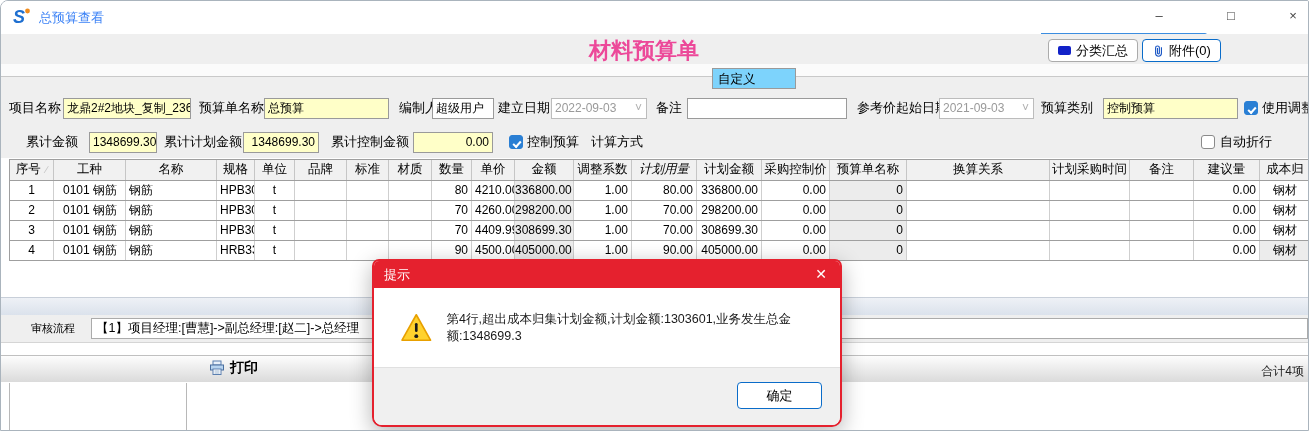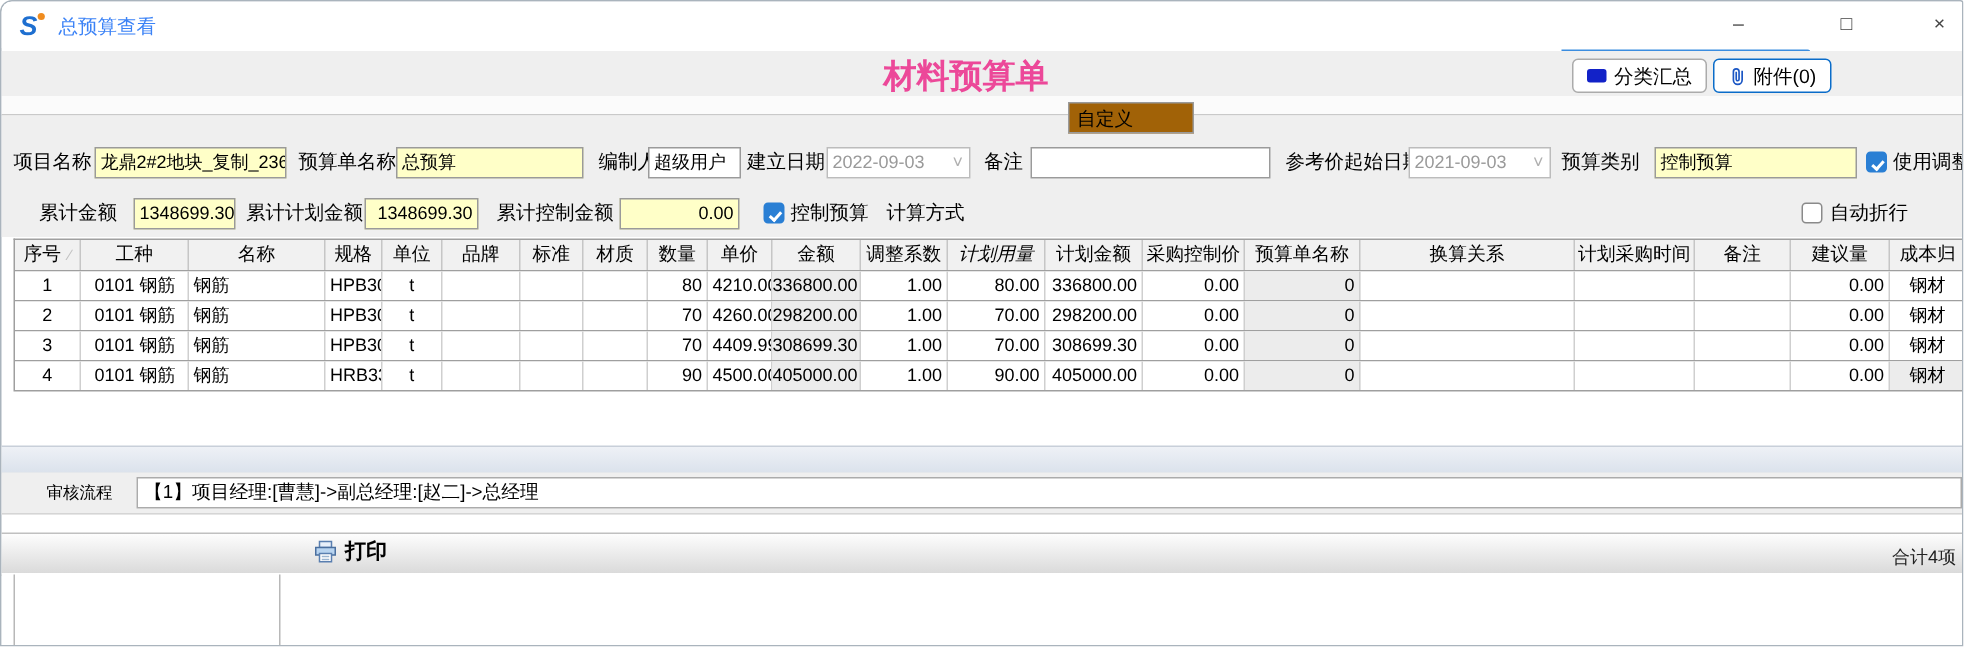--- a/index.html
+++ b/index.html
@@ -14,21 +14,21 @@
   .accent-line{position:absolute;left:1040px;top:32px;width:166px;height:2px;background:#3b8de0;border-radius:0 3px 0 0;}
   
   .band-top{position:absolute;left:0;top:33px;right:0;height:30px;background:#efefef;}
   .band-mid{position:absolute;left:0;top:63px;right:0;height:12px;background:#fbfbfb;}
   .hline{position:absolute;left:0;top:75px;right:0;height:1px;background:#c9c9c9;}
   .doc-title{position:absolute;left:588px;top:35px;font-size:22px;font-weight:bold;color:#ec4899;}
   .hbtn{position:absolute;top:38px;height:23px;display:flex;align-items:center;gap:5px;background:#fff;
         border:1px solid #ababab;border-radius:4px;padding:0 9px;font-size:13px;box-sizing:border-box;}
   .hbtn.blue{border-color:#0a6cc9;}
   .sum-ico{width:13px;height:9px;background:#1222c8;border-radius:2px;display:inline-block;}
-  .custom-tag{position:absolute;left:711px;top:67px;width:84px;height:21px;background:#a16207;
+  .custom-tag{position:absolute;left:711px;top:67px;width:84px;height:21px;background:#7dd3fc;
         border:1px solid #9a9a9a;font-size:12.5px;line-height:20px;padding-left:5px;box-sizing:border-box;z-index:3;}
   
   .form-area{position:absolute;left:0;top:76px;right:0;height:81px;background:#efefef;}
   .flabel{position:absolute;font-size:13px;color:#000;height:22px;line-height:22px;white-space:nowrap;}
   .ffield{position:absolute;height:21px;box-sizing:border-box;border:1px solid #9a9a9a;background:#ffffc8;
           font-size:12px;line-height:19px;padding:0 3px;overflow:hidden;white-space:nowrap;}
   .ffield.white{background:#fff;}
   .ffield.right{text-align:right;}
   .combo{position:absolute;height:21px;box-sizing:border-box;border:1px solid #bcbcbc;background:#fff;
          font-size:12px;line-height:19px;padding:0 16px 0 3px;color:#9a9a9a;overflow:hidden;white-space:nowrap;}
@@ -282,14 +282,31 @@
       </svg>
       <span>打印</span>
     </div>
     <span class="total-text">合计4项</span>
   </div>
   <div class="bottom-panel">
     <div class="vline" style="left:8px;"></div>
     <div class="vline" style="left:185px;"></div>
   </div>
 
+  <div class="dialog">
+    <div class="dlg-head">
+      <span>提示</span>
+      <span class="dlg-close">✕</span>
+    </div>
+    <div class="dlg-body">
+      <svg width="36" height="34" viewBox="0 0 32 30">
+        <path d="M16 2 L30 27 H2 Z" fill="#ffd22e" stroke="#e8a000" stroke-width="1.6" stroke-linejoin="round"></path>
+        <rect x="14.7" y="10" width="2.6" height="9" rx="1.3" fill="#1a1a1a"></rect>
+        <circle cx="16" cy="23" r="1.9" fill="#1a1a1a"></circle>
+      </svg>
+      <span class="dlg-msg">第4行,超出成本归集计划金额,计划金额:1303601,业务发生总金额:1348699.3</span>
+    </div>
+    <div class="dlg-foot">
+      <div class="ok-btn">确定</div>
+    </div>
+  </div>
 
 </div>
 
 </body></html>

